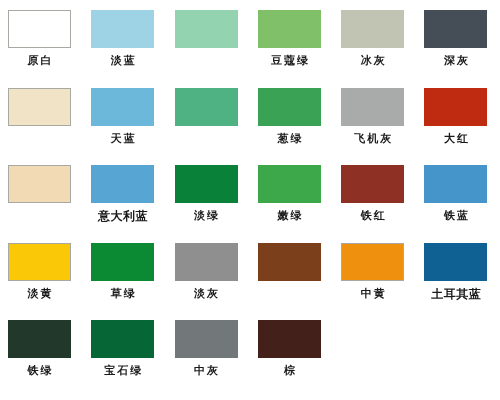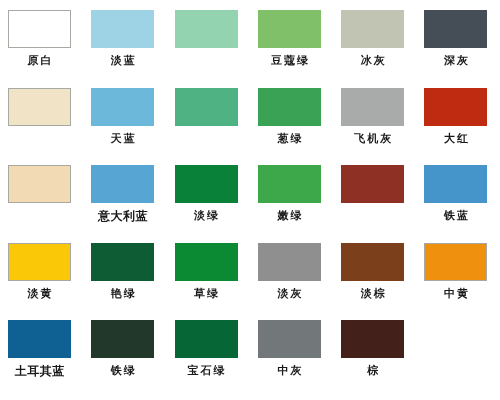--- a/index.html
+++ b/index.html
@@ -121,44 +121,40 @@
     <div class="cell">
       <div class="swatch" style="background-color: rgb(10, 129, 57);"></div>
       <div class="label">淡绿</div>
     </div>
     <div class="cell">
       <div class="swatch" style="background-color: rgb(61, 168, 74);"></div>
       <div class="label">嫩绿</div>
     </div>
     <div class="cell">
       <div class="swatch" style="background-color: rgb(142, 49, 36);"></div>
+      <div class="label">铁红</div>
     </div>
     <div class="cell">
       <div class="swatch" style="background-color: rgb(69, 149, 202);"></div>
       <div class="label">铁蓝</div>
     </div>
     <div class="cell">
       <div class="swatch bordered" style="background-color: rgb(251, 200, 8);"></div>
       <div class="label">淡黄</div>
-    </div>
-    <div class="cell">
-      <div class="swatch" style="background-color: rgb(13, 92, 51);"></div>
-      <div class="label">艳绿</div>
     </div>
     <div class="cell">
       <div class="swatch" style="background-color: rgb(11, 138, 51);"></div>
       <div class="label">草绿</div>
     </div>
     <div class="cell">
       <div class="swatch" style="background-color: rgb(143, 143, 143);"></div>
       <div class="label">淡灰</div>
     </div>
     <div class="cell">
       <div class="swatch" style="background-color: rgb(124, 63, 28);"></div>
-      <div class="label">淡棕</div>
     </div>
     <div class="cell">
       <div class="swatch bordered" style="background-color: rgb(239, 144, 15);"></div>
       <div class="label">中黄</div>
     </div>
     <div class="cell">
       <div class="swatch" style="background-color: rgb(15, 97, 147);"></div>
       <div class="label tight">土耳其蓝</div>
     </div>
     <div class="cell">

